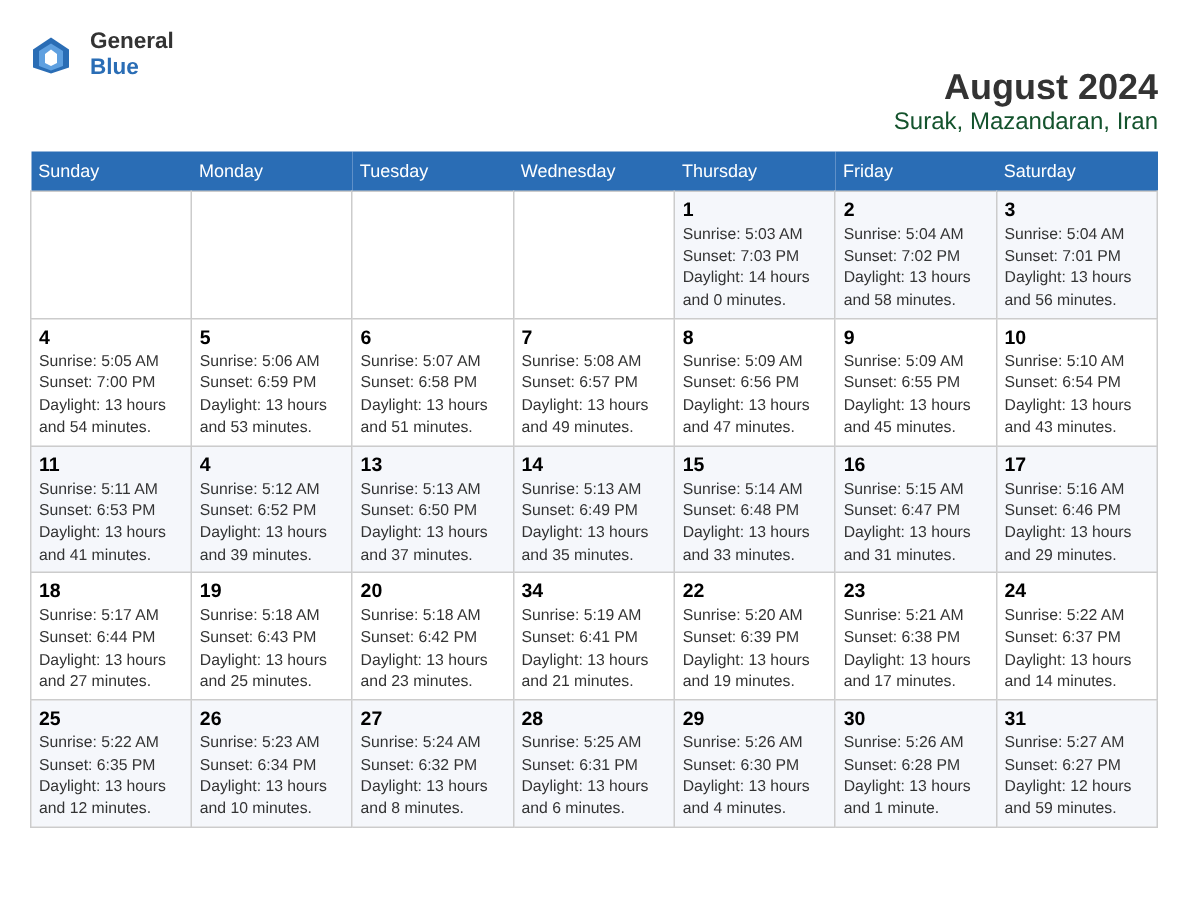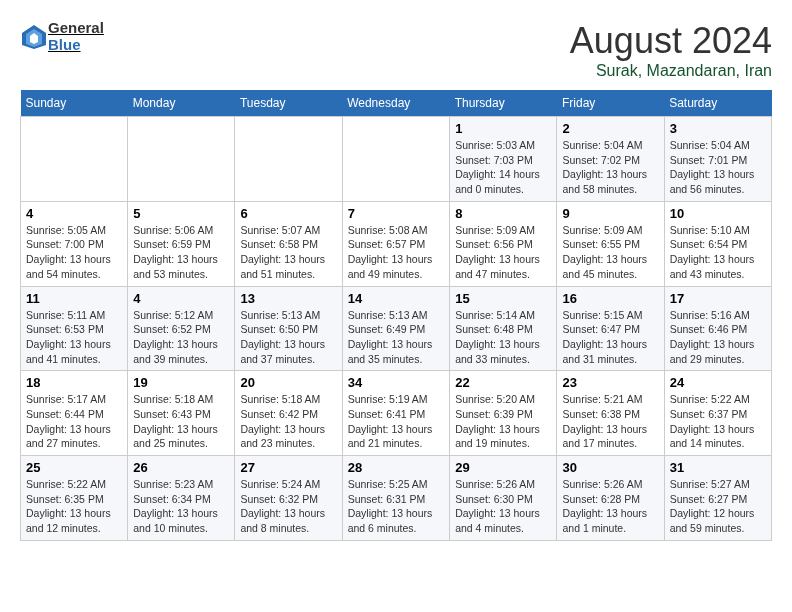--- a/index.html
+++ b/index.html
@@ -12,43 +12,43 @@
     }
     .header {
       display: flex;
       justify-content: space-between;
       align-items: flex-start;
       margin-bottom: 10px;
     }
     .logo {
       display: flex;
       align-items: center;
-      gap: 0;
-      text-decoration: underline;
+      gap: 12px;
     }
     .logo-text {
       display: flex;
       flex-direction: column;
       font-size: 15px;
       font-weight: bold;
       line-height: 1.1;
     }
     .logo-text .general { color: #333; }
     .logo-text .blue { color: #2a6db5; }
     .logo-icon {
       width: 28px;
       height: 28px;
     }
     .title-block {
       text-align: right;
     }
     .title-block h1 {
-      font-size: 36px;
-      font-weight: normal;
+      font-size: 24px;
+      font-weight: bold;
       color: #333;
+      margin-top: 25px;
     }
     .title-block h2 {
       font-size: 16px;
       font-weight: normal;
       color: #14532d;
     }
     table {
       width: 100%;
       border-collapse: collapse;
       font-size: 11px;

